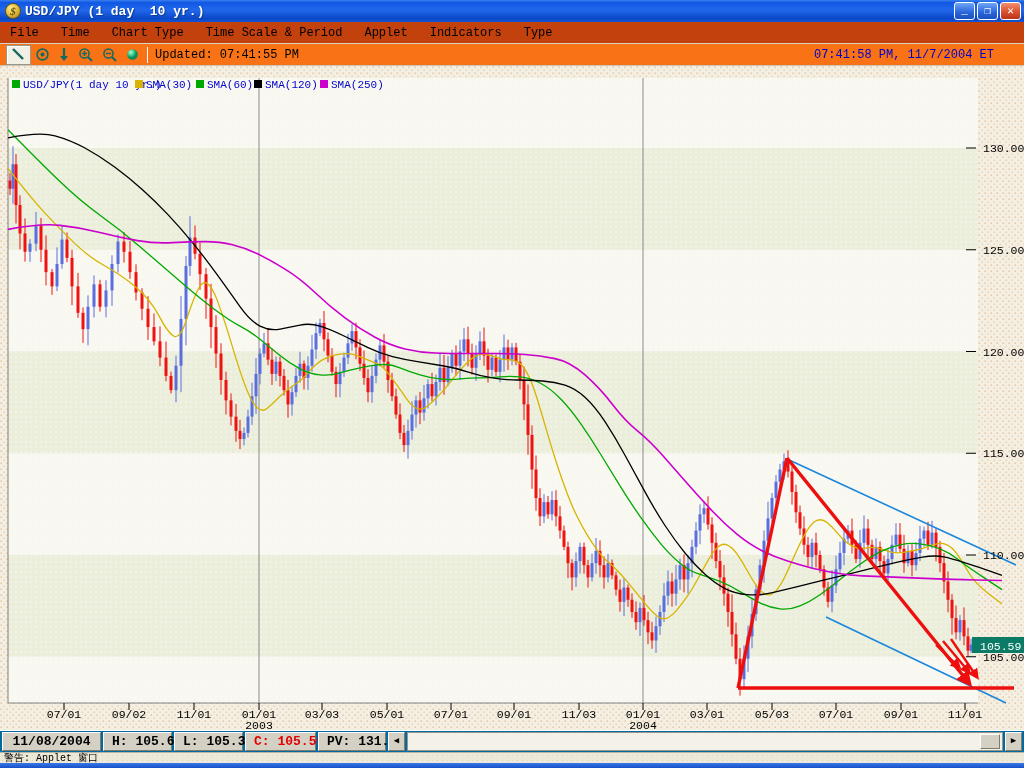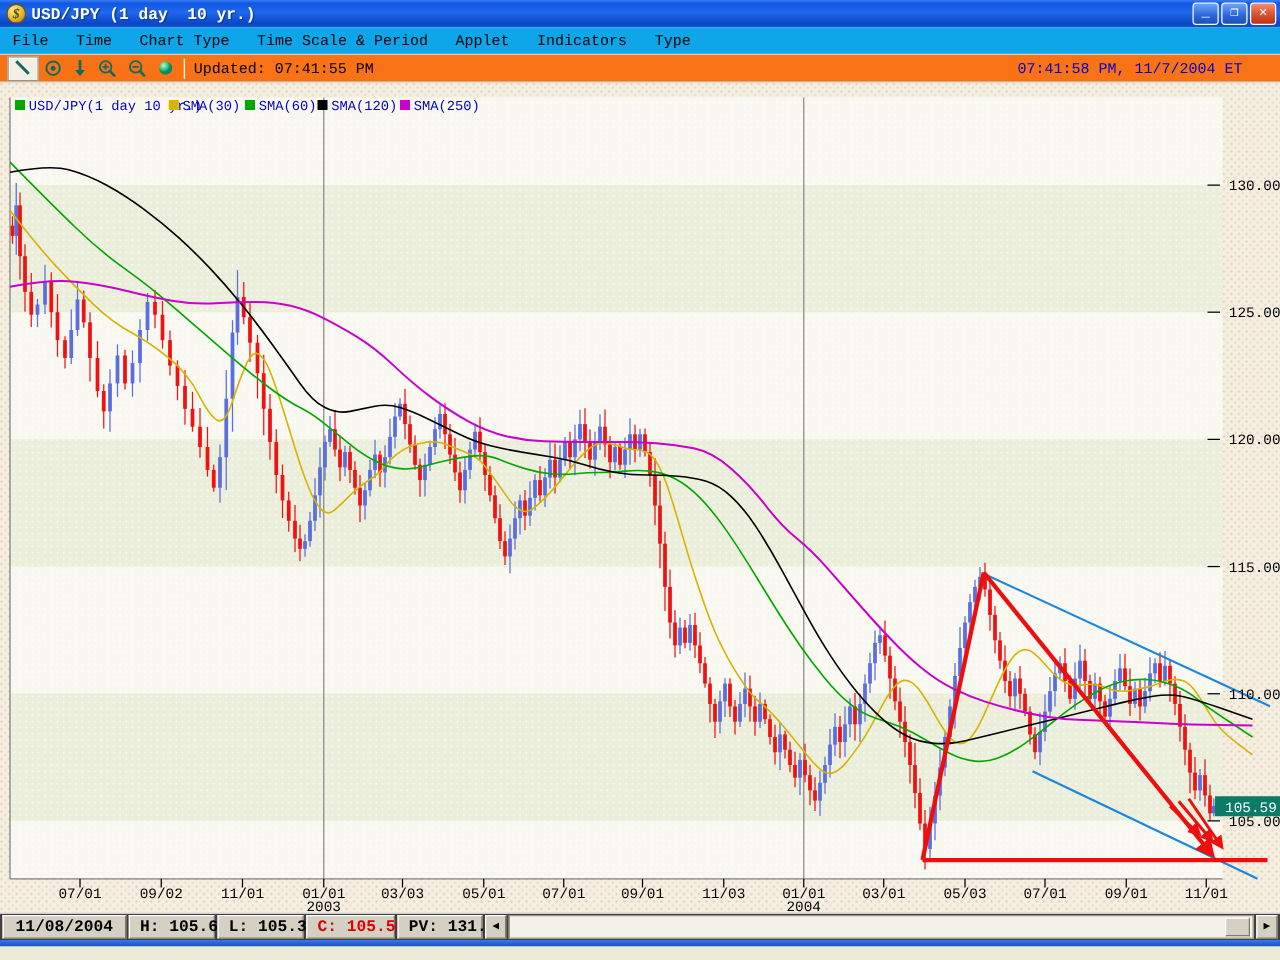--- a/index.html
+++ b/index.html
@@ -16,39 +16,39 @@
     text-align:center; line-height:14px; }
   #title-text { color:#fff; font:bold 13px "Liberation Mono","DejaVu Sans Mono",monospace;
     text-shadow:1px 1px 1px #0a3a90; white-space:pre; }
   #win-buttons { margin-left:auto; display:flex; gap:2px; }
   .winbtn { width:21px; height:18px; border-radius:3px; color:#fff; font-size:11px; line-height:16px;
     text-align:center; border:1px solid #fff;
     background:linear-gradient(180deg,#6ea6f8 0%,#2a64d8 60%,#1a50c0 100%); cursor:default; }
   .winbtn.close { background:linear-gradient(180deg,#f09070 0%,#dd5533 50%,#b83318 100%); }
 
   
-  #menubar { height:22px; background:#0ea5e9; display:flex; align-items:center; gap:22px;
+  #menubar { height:22px; background:#c2410c; display:flex; align-items:center; gap:22px;
     padding:0 10px; font-size:12px; border-bottom:1px solid #d8d4c4; }
   .menu-item { white-space:pre; cursor:default; }
 
   
   #toolbar { height:22px; background:#f97316; display:flex; align-items:center; padding:0 6px;
     font-size:12px; border-bottom:1px solid #c8c4b4; }
   .toolbtn { height:20px; display:flex; align-items:center; justify-content:center; padding:0 4px; }
   .toolbtn.framed { border:1px solid #9a968a; background:#f2efe4; box-shadow:inset 1px 1px 0 #fff; }
   .tool-sep { width:1px; height:16px; background:#9a968a; border-right:1px solid #fff; margin:0 7px 0 4px; }
   #updated-text { color:#000; white-space:pre; }
   #clock-text { margin-left:auto; margin-right:24px; color:#0000cc; white-space:pre; }
 
   
   #chart-region { height:664px; position:relative; background:#f3efe2; }
   svg text { font-family:"Liberation Mono","DejaVu Sans Mono",monospace; }
 
   
-  #quotebar { height:22px; background:#404040; display:flex; align-items:center; padding:1px 2px; gap:2px;
+  #quotebar { height:22px; background:#0369a1; display:flex; align-items:center; padding:1px 2px; gap:2px;
     border-top:1px solid #fff; }
   .qcell { height:19px; background:#d4d0c4; border:1px solid; border-color:#ffffff #807c6c #807c6c #ffffff;
     font:bold 13px "Liberation Mono","DejaVu Sans Mono",monospace; display:flex; align-items:center;
     padding:0 8px; white-space:pre; color:#000; }
   .qcell .red { color:#e00000; }
   .sb-btn { width:17px; height:19px; background:#d4d0c4; border:1px solid;
     border-color:#ffffff #807c6c #807c6c #ffffff; font-size:9px; line-height:17px; text-align:center; }
   #scroll-track { flex:1; height:19px; background:#f4f2e8; border:1px solid #9a968a; position:relative; }
   #scroll-thumb { position:absolute; right:2px; top:1px; width:20px; height:15px; background:#d4d0c4;
     border:1px solid; border-color:#ffffff #807c6c #807c6c #ffffff; }
@@ -711,14 +711,15 @@
     <div class="qcell" style="width:69px;"><span>L:</span><span>&nbsp;</span><span>105.32</span></div>
     <div class="qcell" style="width:71px;"><span class="red">C:</span><span>&nbsp;</span><span class="red">105.59</span></div>
     <div class="qcell" style="width:68px;"><span>PV:</span><span>&nbsp;</span><span>131.20</span></div>
     <div class="sb-btn">◀</div>
     <div id="scroll-track">
       <div id="scroll-thumb"></div>
     </div>
     <div class="sb-btn">▶</div>
   </div>
 
+  <div id="statusbar">警告: Applet 窗口</div>
   <div id="bottom-border"></div>
 </div>
 
 </body></html>

